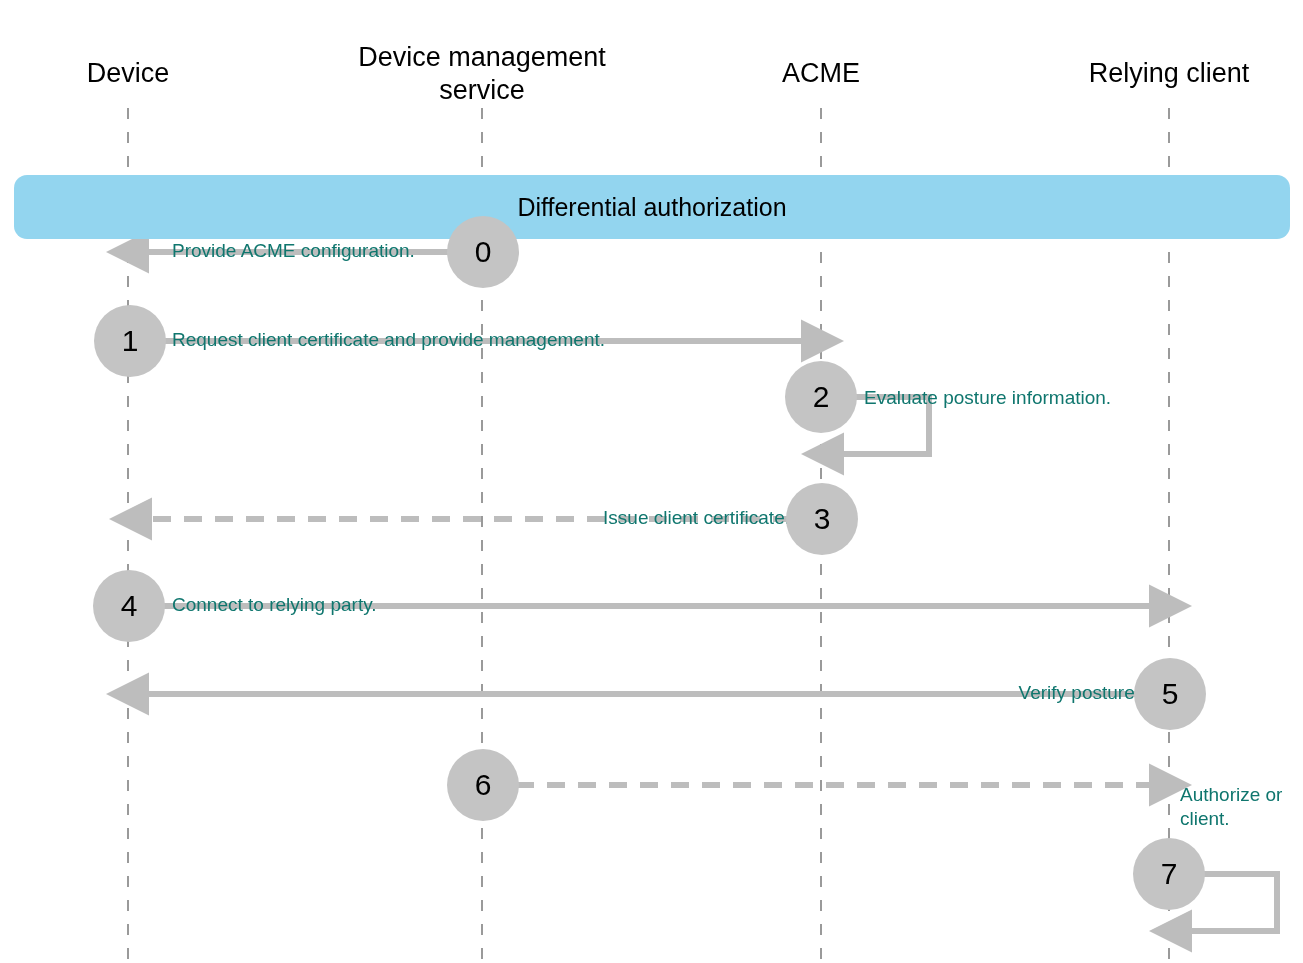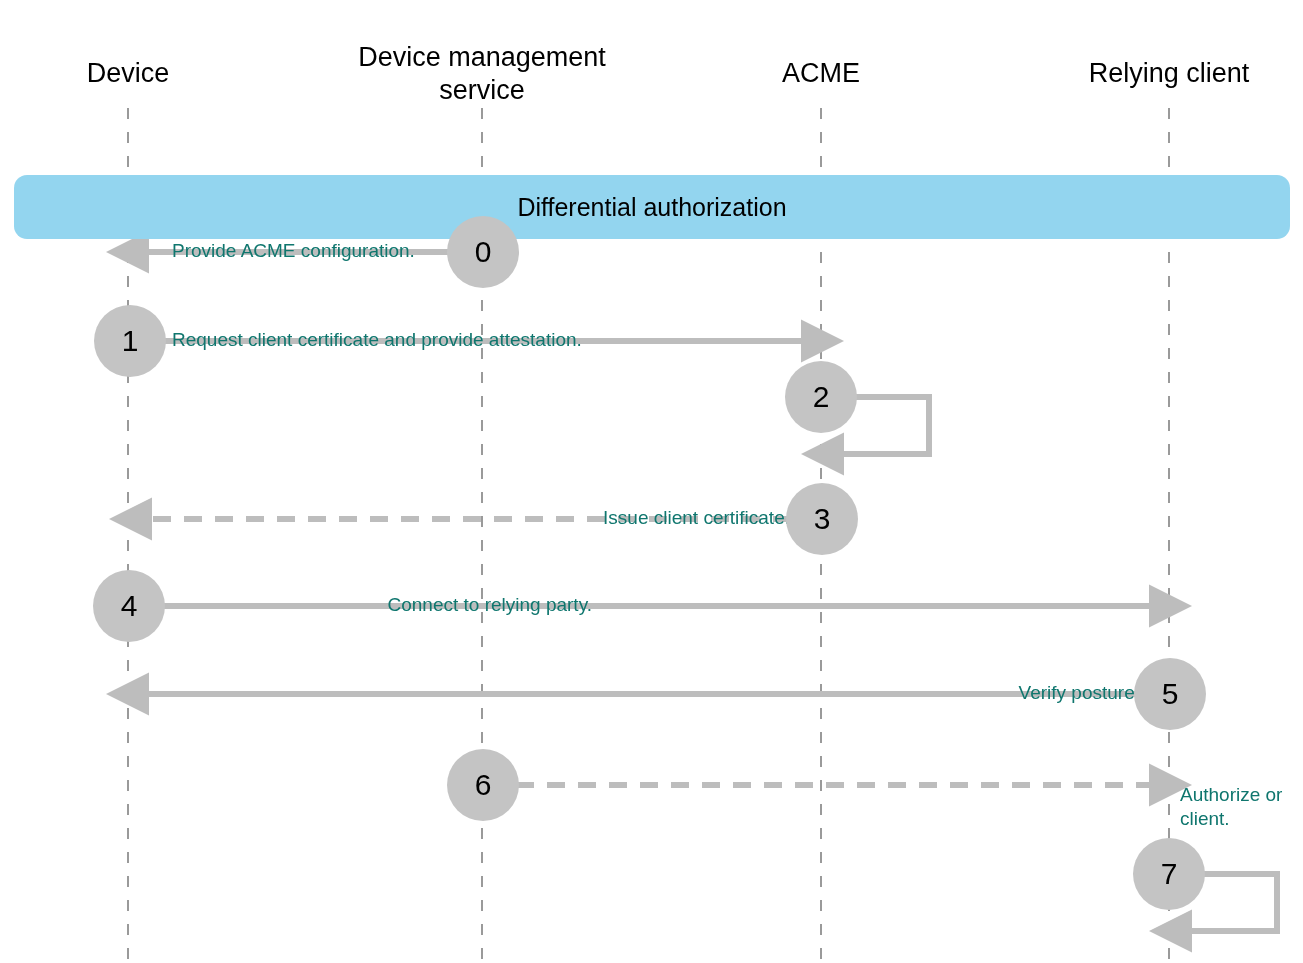--- a/index.html
+++ b/index.html
@@ -135,29 +135,32 @@
 
   <div class="phase-banner" style="left:14px; top:143px; width:1276px; height:64px; background:#93d5ef;margin-top:32px;">
     <span>Differential authorization</span>
   </div>
 
   <div class="msg-label left" style="left:172px; top:215px; width:330px;">
     <span>Provide ACME configuration.</span>
   </div>
 
   <div class="msg-label left" style="left:172px; top:304px; width:560px;">
-    <span>Request client certificate and provide attestation.</span>
-  </div>
-
+    <span>Request client certificate and provide management.</span>
+  </div>
+
+  <div class="msg-label left" style="left:864px; top:362px; width:400px;">
+    <span>Evaluate posture information.</span>
+  </div>
 
   <div class="msg-label right" style="left:450px; top:482px; width:340px;">
     <span>Issue client certificate.</span>
   </div>
 
-  <div class="msg-label left" style="left:172px; top:569px; width:420px;text-align:right;">
+  <div class="msg-label left" style="left:172px; top:569px; width:420px;">
     <span>Connect to relying party.</span>
   </div>
 
   <div class="msg-label right" style="left:800px; top:657px; width:340px;">
     <span>Verify posture.</span>
   </div>
 
 
   <div class="msg-label left" style="left:1180px; top:759px; width:125px;">
     <span>Authorize or

